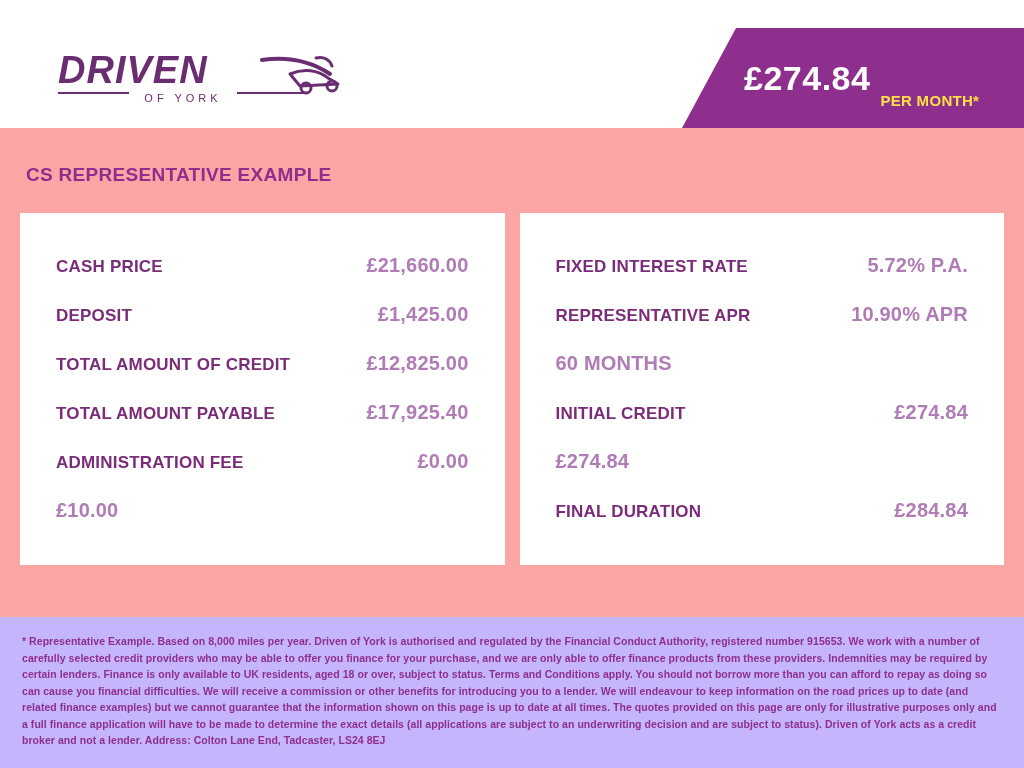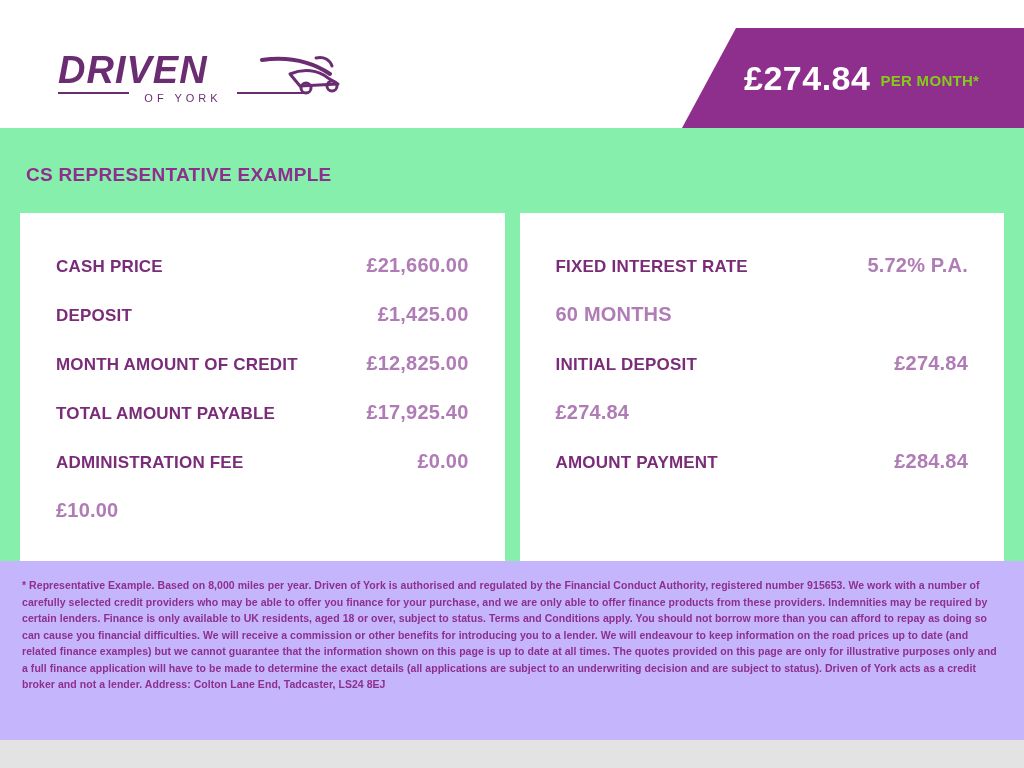--- a/index.html
+++ b/index.html
@@ -67,35 +67,35 @@
     justify-content: flex-start;
     padding-left: 80px;
   }
   .price-amount {
     color: #ffffff;
     font-size: 34px;
     font-weight: bold;
     letter-spacing: 0.5px;
   }
   .price-period {
-    color: #84cc16;
+    color: #fde047;
     font-size: 15px;
     font-weight: bold;
     margin-left: 10px;
     letter-spacing: 0.3px;
     position: relative;
-    top: 2px;
+    top: 22px;
   }
 
   
   .body-area {
     position: relative;
     width: 100%;
-    height: 433px;
-    background: #86efac;
+    height: 489px;
+    background: #fca5a5;
     padding: 0 20px;
   }
   .section-title {
     color: #8e2f8e;
     font-size: 19px;
     font-weight: bold;
     letter-spacing: 0.3px;
     padding: 36px 0 0 6px;
   }
   .panels {
@@ -182,21 +182,21 @@
       <div class="panel">
         <div class="row">
           <span class="row-label">CASH PRICE</span>
           <span class="row-value">£21,660.00</span>
         </div>
         <div class="row">
           <span class="row-label">DEPOSIT</span>
           <span class="row-value">£1,425.00</span>
         </div>
         <div class="row">
-          <span class="row-label">MONTH AMOUNT OF CREDIT</span>
+          <span class="row-label">TOTAL AMOUNT OF CREDIT</span>
           <span class="row-value">£12,825.00</span>
         </div>
         <div class="row">
           <span class="row-label">TOTAL AMOUNT PAYABLE</span>
           <span class="row-value">£17,925.40</span>
         </div>
         <div class="row">
           <span class="row-label">ADMINISTRATION FEE</span>
           <span class="row-value">£0.00</span>
         </div>
@@ -204,31 +204,35 @@
           <span class="row-value">£10.00</span>
         </div>
       </div>
 
       <div class="panel">
         <div class="row">
           <span class="row-label">FIXED INTEREST RATE</span>
           <span class="row-value">5.72% P.A.</span>
         </div>
         <div class="row">
+          <span class="row-label">REPRESENTATIVE APR</span>
+          <span class="row-value">10.90% APR</span>
+        </div>
+        <div class="row">
           <span class="row-value">60 MONTHS</span>
         </div>
         <div class="row">
-          <span class="row-label">INITIAL DEPOSIT</span>
+          <span class="row-label">INITIAL CREDIT</span>
           <span class="row-value">£274.84</span>
         </div>
         <div class="row">
           <span class="row-value">£274.84</span>
         </div>
         <div class="row">
-          <span class="row-label">AMOUNT PAYMENT</span>
+          <span class="row-label">FINAL DURATION</span>
           <span class="row-value">£284.84</span>
         </div>
       </div>
 
     </div>
   </div>
 
   <div class="footer">
     <div class="footer-text">* Representative Example. Based on 8,000 miles per year. Driven of York is authorised and regulated by the Financial Conduct Authority, registered number 915653. We work with a number of carefully selected credit providers who may be able to offer you finance for your purchase, and we are only able to offer finance products from these providers. Indemnities may be required by certain lenders. Finance is only available to UK residents, aged 18 or over, subject to status. Terms and Conditions apply. You should not borrow more than you can afford to repay as doing so can cause you financial difficulties. We will receive a commission or other benefits for introducing you to a lender. We will endeavour to keep information on the road prices up to date (and related finance examples) but we cannot guarantee that the information shown on this page is up to date at all times. The quotes provided on this page are only for illustrative purposes only and a full finance application will have to be made to determine the exact details (all applications are subject to an underwriting decision and are subject to status). Driven of York acts as a credit broker and not a lender. Address: Colton Lane End, Tadcaster, LS24 8EJ</div>
   </div>

